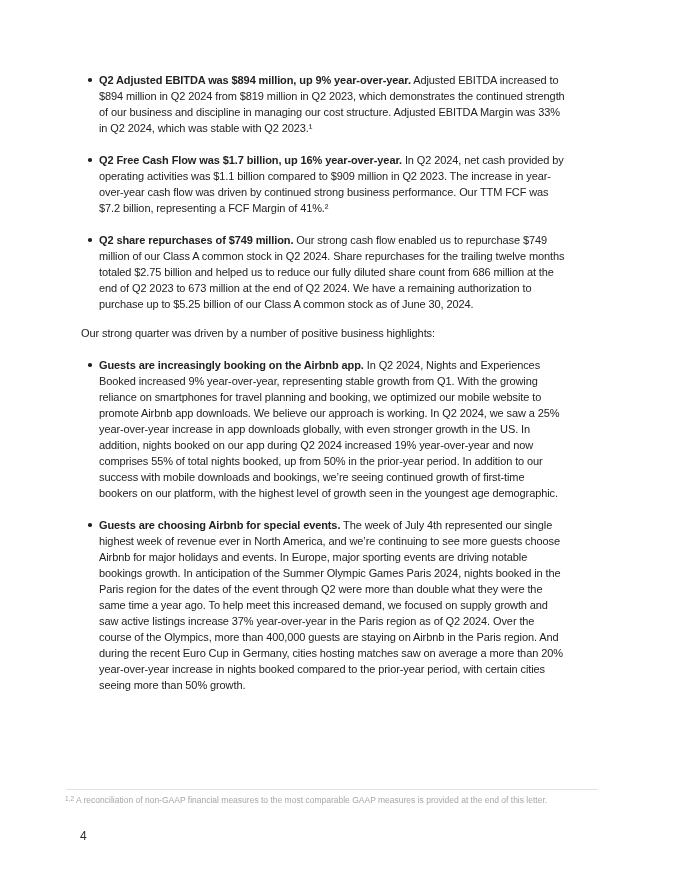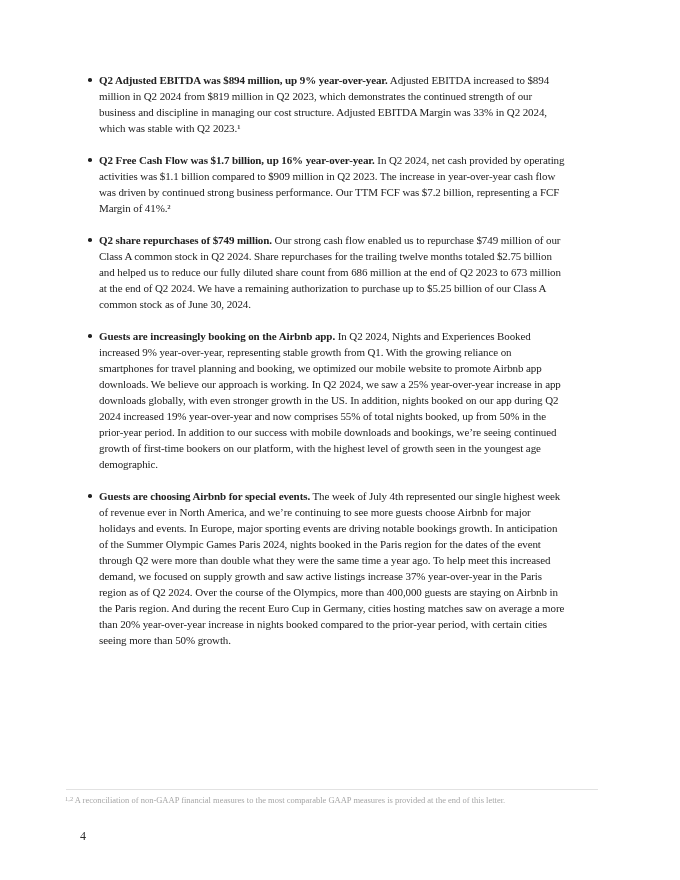--- a/index.html
+++ b/index.html
@@ -1,21 +1,21 @@
 <!DOCTYPE html>
 <html><head>
 <meta charset="utf-8">
 <style>
   html, body { margin: 0; padding: 0; background: #ffffff; }
   .page {
     position: relative;
     width: 680px;
     height: 880px;
     background: #ffffff;
-    font-family: Liberation Serif, serif;
+    font-family: Liberation Sans, sans-serif;
     color: #222222;
     box-sizing: border-box;
     padding: 72px 16px 0 81px;
     overflow: hidden;
   }
   ul.bullets {
     list-style: none;
     margin: 0;
     padding: 0;
     width: 484px;
@@ -94,20 +94,21 @@
 
 <div class="page">
 
   <ul class="bullets">
     <li><span class="lead">Q2 Adjusted EBITDA was $894 million, up 9% year-over-year.</span><span> Adjusted EBITDA increased to $894 million in Q2 2024 from $819 million in Q2 2023, which demonstrates the continued strength of our business and discipline in managing our cost structure. Adjusted EBITDA Margin was 33% in Q2 2024, which was stable with Q2 2023.¹</span></li>
     <li><span class="lead">Q2 Free Cash Flow was $1.7 billion, up 16% year-over-year.</span><span> In Q2 2024, net cash provided by operating activities was $1.1 billion compared to $909 million in Q2 2023. The increase in year-over-year cash flow was driven by continued strong business performance. Our TTM FCF was $7.2 billion, representing a FCF Margin of 41%.²</span></li>
     <li><span class="lead">Q2 share repurchases of $749 million.</span><span> Our strong cash flow enabled us to repurchase $749 million of our Class A common stock in Q2 2024. Share repurchases for the trailing twelve months totaled $2.75 billion and helped us to reduce our fully diluted share count from 686 million at the end of Q2 2023 to 673 million at the end of Q2 2024. We have a remaining authorization to purchase up to $5.25 billion of our Class A common stock as of June 30, 2024.</span></li>
   </ul>
 
 
+  <p class="intro">Our strong quarter was driven by a number of positive business highlights:</p>
 
   <ul class="bullets highlights">
     <li><span class="lead">Guests are increasingly booking on the Airbnb app.</span><span> In Q2 2024, Nights and Experiences Booked increased 9% year-over-year, representing stable growth from Q1. With the growing reliance on smartphones for travel planning and booking, we optimized our mobile website to promote Airbnb app downloads. We believe our approach is working. In Q2 2024, we saw a 25% year-over-year increase in app downloads globally, with even stronger growth in the US. In addition, nights booked on our app during Q2 2024 increased 19% year-over-year and now comprises 55% of total nights booked, up from 50% in the prior-year period. In addition to our success with mobile downloads and bookings, we’re seeing continued growth of first-time bookers on our platform, with the highest level of growth seen in the youngest age demographic.</span></li>
     <li><span class="lead">Guests are choosing Airbnb for special events.</span><span> The week of July 4th represented our single highest week of revenue ever in North America, and we’re continuing to see more guests choose Airbnb for major holidays and events. In Europe, major sporting events are driving notable bookings growth. In anticipation of the Summer Olympic Games Paris 2024, nights booked in the Paris region for the dates of the event through Q2 were more than double what they were the same time a year ago. To help meet this increased demand, we focused on supply growth and saw active listings increase 37% year-over-year in the Paris region as of Q2 2024. Over the course of the Olympics, more than 400,000 guests are staying on Airbnb in the Paris region. And during the recent Euro Cup in Germany, cities hosting matches saw on average a more than 20% year-over-year increase in nights booked compared to the prior-year period, with certain cities seeing more than 50% growth.</span></li>
   </ul>
 
   <div class="divider"></div>
 
   <p class="footnote"><span class="fn-marker">1,2</span><span> A reconciliation of non-GAAP financial measures to the most comparable GAAP measures is provided at the end of this letter.</span></p>
 

